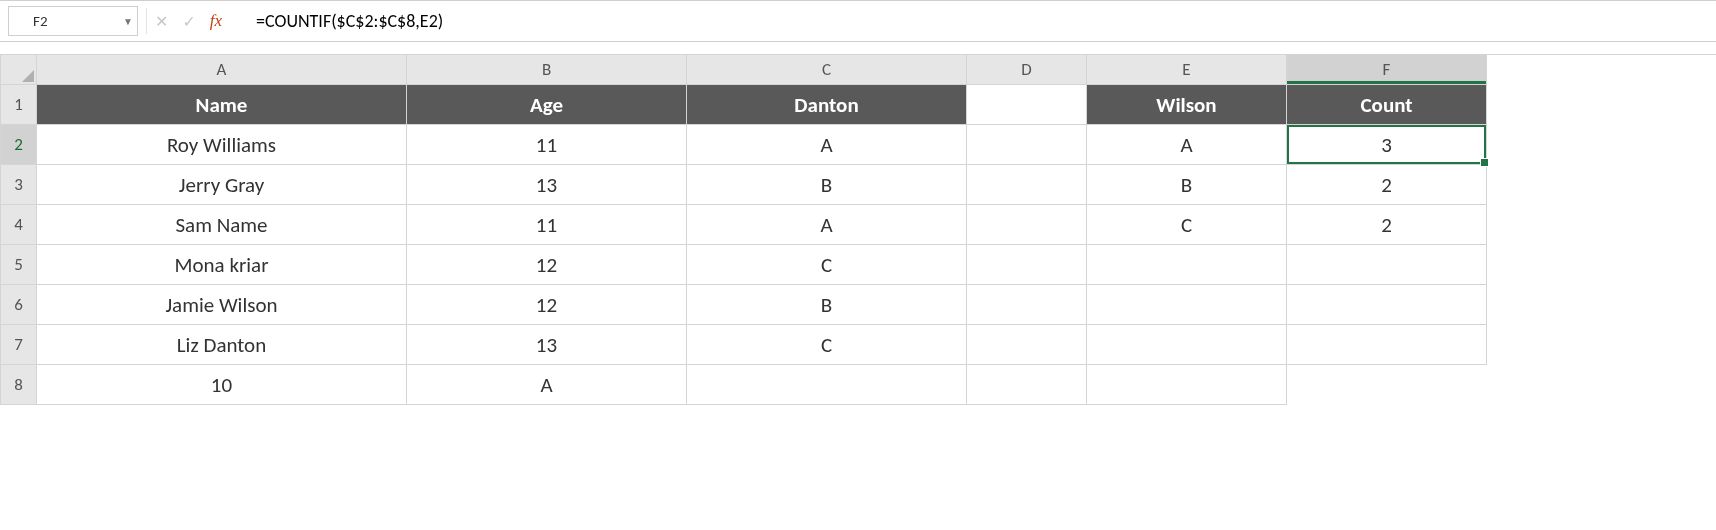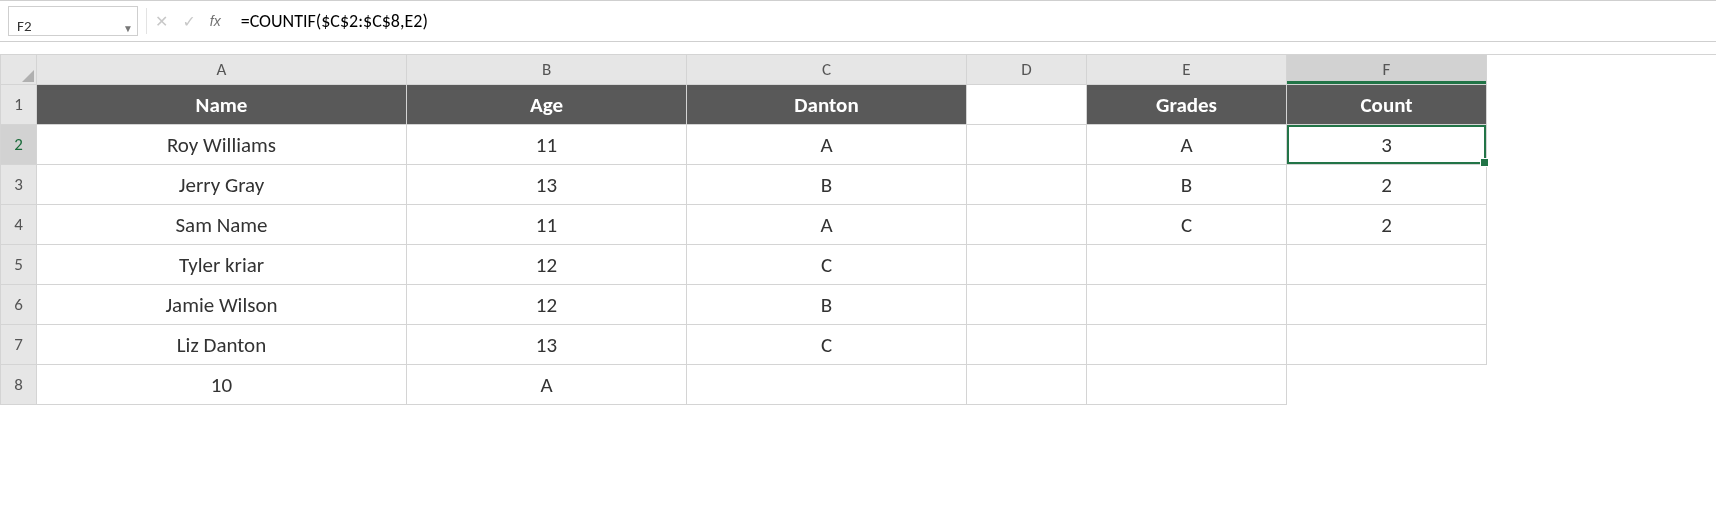--- a/index.html
+++ b/index.html
@@ -18,23 +18,23 @@
     border-left: none;
     border-right: none;
     background: #fff;
     padding: 0 4px 0 8px;
   }
   .name-box {
     width: 130px;
     height: 30px;
     border: 1px solid #cfcfcf;
     display: flex;
-    align-items: flex-end;
+    align-items: center;
     justify-content: space-between;
-    padding: 0 4px 0 8px;
+    padding: 0 4px 0 24px;
     font-size: 15px;
     background: #fff;
   }
   .name-box .dd {
     color: #777;
     font-size: 10px;
   }
   .fb-sep {
     width: 1px;
     height: 26px;
@@ -43,27 +43,27 @@
   }
   .fb-icons {
     display: flex;
     align-items: center;
     gap: 14px;
     color: #c8c8c8;
     font-size: 16px;
   }
   .fb-icons .fx {
     font-style: italic;
-    font-family: Liberation Sans, sans-serif;
-    color: #737373;
-    font-size: 14px;
+    font-family: Liberation Serif, serif;
+    color: #c2410c;
+    font-size: 17px;
   }
   .formula-input {
     flex: 1;
-    margin-left: 14px;
+    margin-left: 28px;
     font-size: 18px;
     padding: 4px 6px;
     border: none;
     outline: none;
     font-family: Calibri, Arial, sans-serif;
   }
 
   .sheet {
     display: grid;
     grid-template-columns: 36px 370px 280px 280px 120px 200px 200px;
@@ -148,21 +148,21 @@
   <div class="col-head">C</div>
   <div class="col-head">D</div>
   <div class="col-head">E</div>
   <div class="col-head sel-strong">F</div>
 
   <div class="row-head">1</div>
   <div class="header-cell">Name</div>
   <div class="header-cell">Age</div>
   <div class="header-cell">Danton</div>
   <div class="blank-header"></div>
-  <div class="header-cell">Grades</div>
+  <div class="header-cell">Wilson</div>
   <div class="header-cell">Count</div>
 
   <div class="row-head sel">2</div>
   <div>Roy Williams</div>
   <div>11</div>
   <div>A</div>
   <div></div>
   <div>A</div>
   <div class="selected-cell">3</div>
 
@@ -176,21 +176,21 @@
 
   <div class="row-head">4</div>
   <div>Sam Name</div>
   <div>11</div>
   <div>A</div>
   <div></div>
   <div>C</div>
   <div>2</div>
 
   <div class="row-head">5</div>
-  <div>Tyler kriar</div>
+  <div>Mona kriar</div>
   <div>12</div>
   <div>C</div>
   <div></div>
   <div></div>
   <div></div>
 
   <div class="row-head">6</div>
   <div>Jamie Wilson</div>
   <div>12</div>
   <div>B</div>

